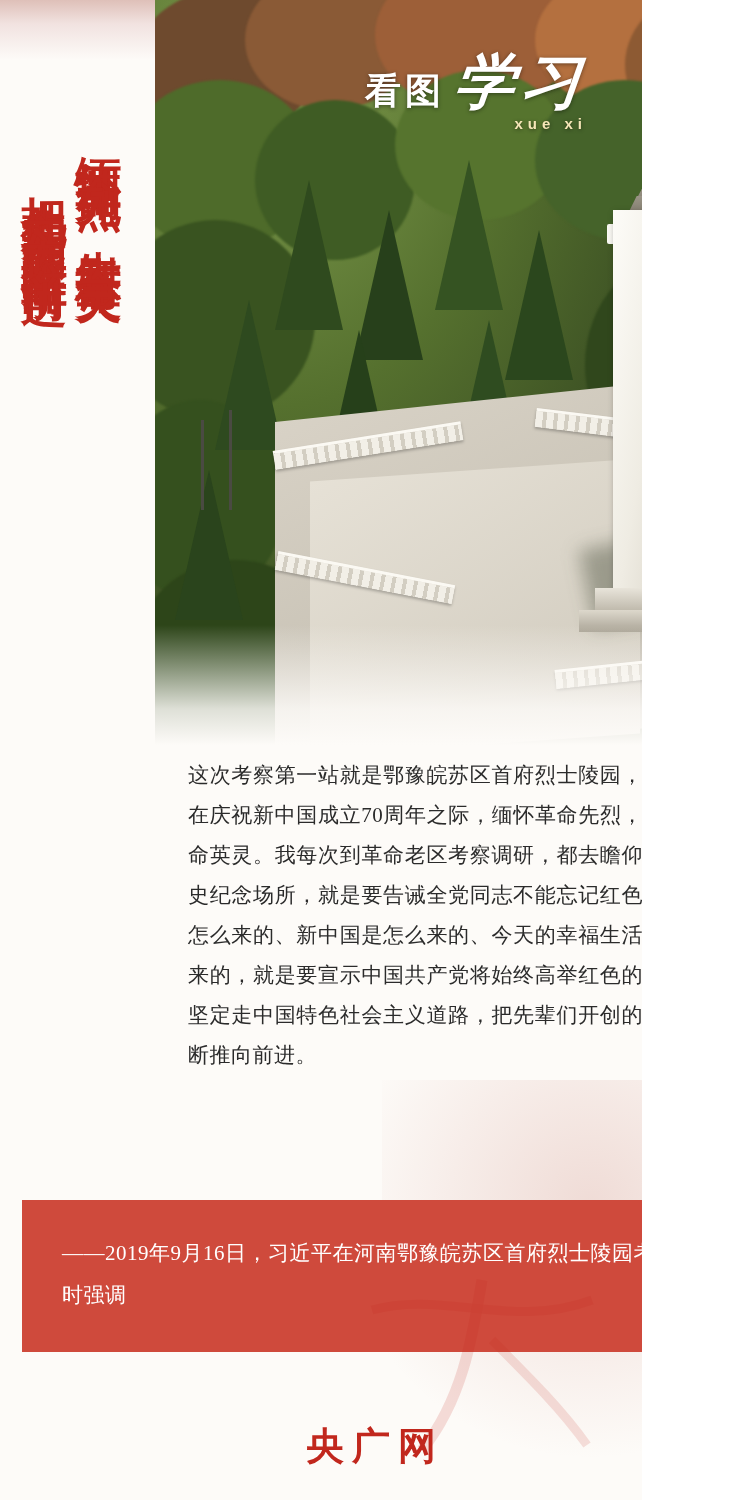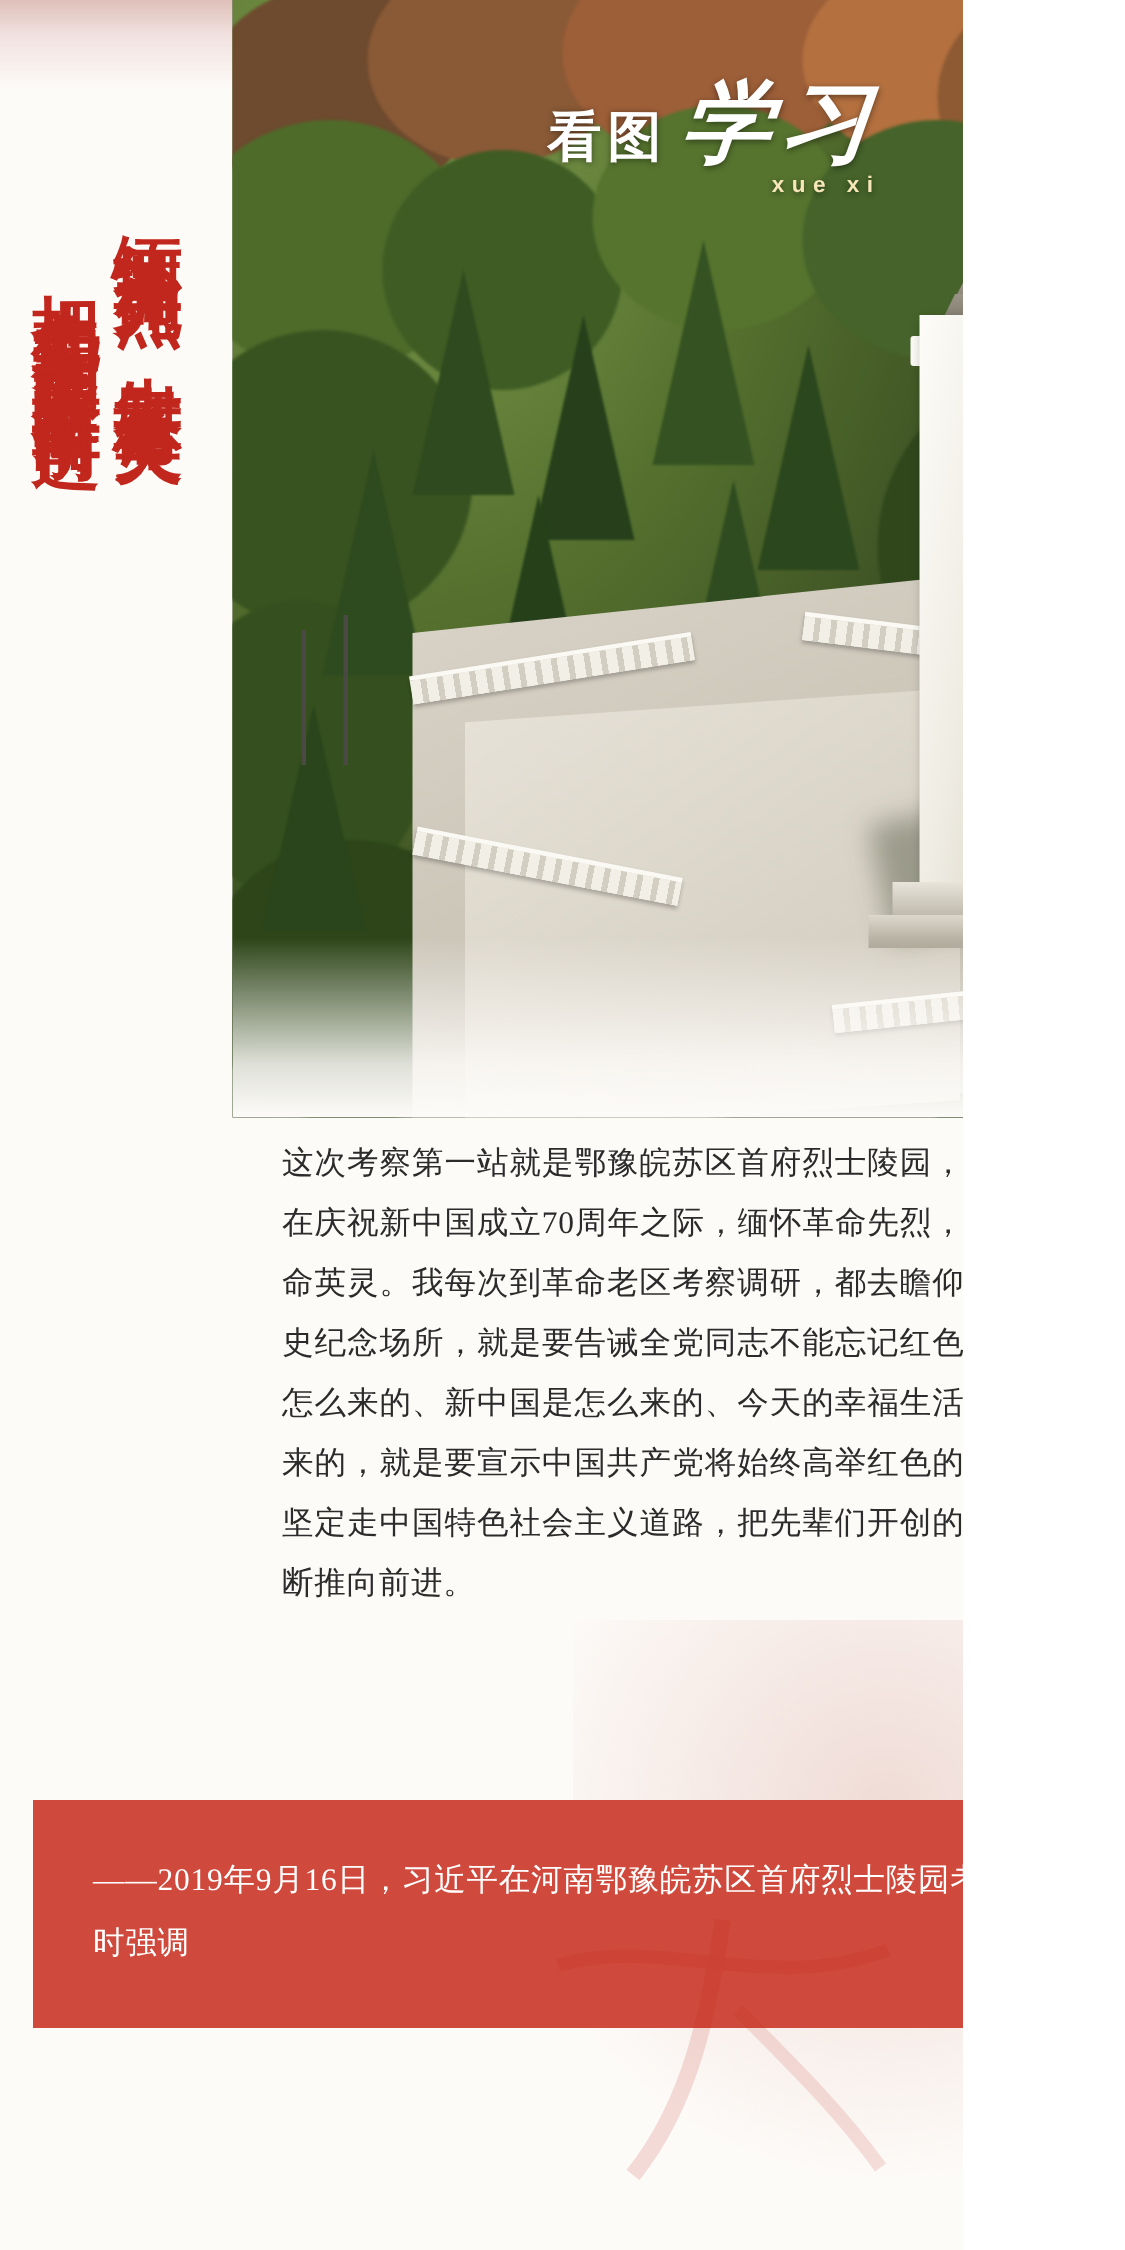--- a/index.html
+++ b/index.html
@@ -370,14 +370,17 @@
   </div>
 
   <div class="wash-brush">
     <svg width="240" height="190" viewBox="0 0 240 190">
       <path d="M10,40 C80,20 150,60 230,30" stroke="#c1271d" stroke-width="9" fill="none" opacity=".5"></path>
       <path d="M120,10 C110,70 100,130 60,180" stroke="#c1271d" stroke-width="11" fill="none" opacity=".5"></path>
       <path d="M130,70 C170,110 200,140 225,175" stroke="#c1271d" stroke-width="9" fill="none" opacity=".45"></path>
     </svg>
   </div>
 
+  <div class="footer">
+    <span class="footer-logo">央广网</span>
+  </div>
 
 </div>
 
 </body></html>

